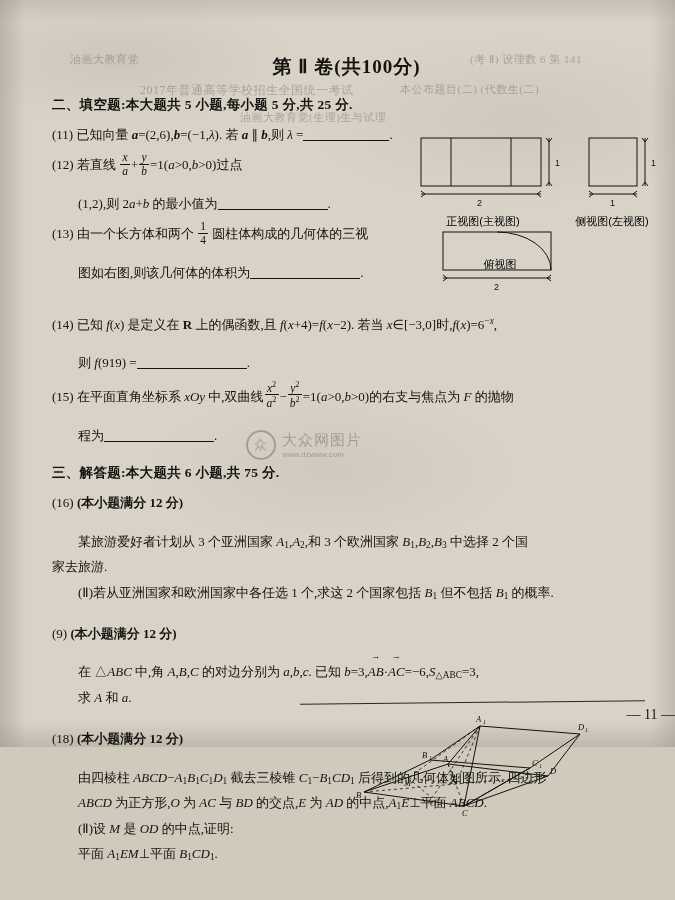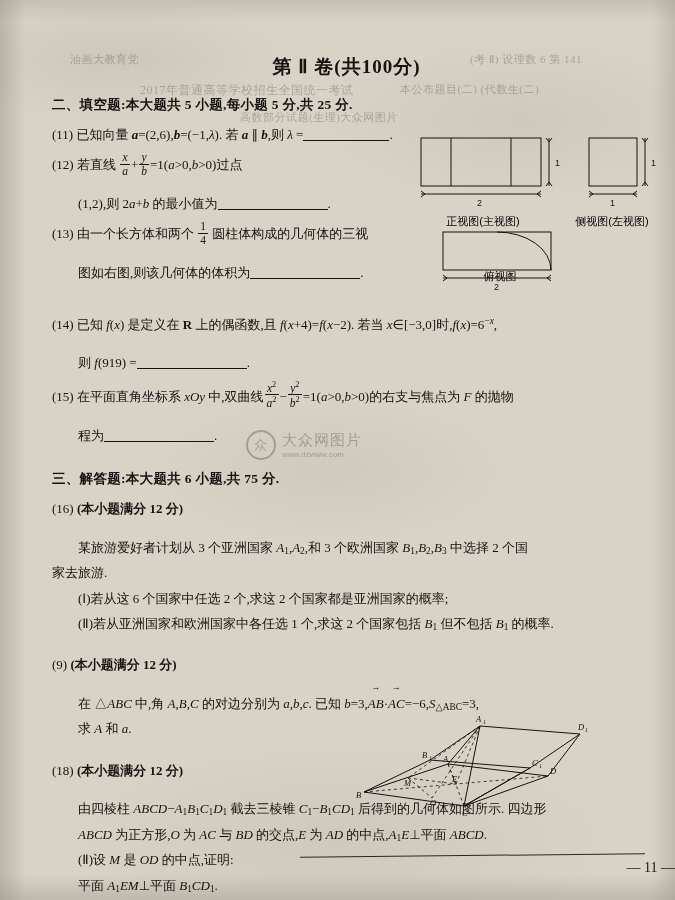--- a/index.html
+++ b/index.html
@@ -4,21 +4,21 @@
 <style>
   html,body{margin:0;padding:0;}
   body{
     width:675px;height:900px;
     background:#cfcabc;
     font-family:"Liberation Serif", serif;
     overflow:hidden;
   }
   .page{
     position:relative;
-    width:675px;height:900px;
+    width:675px;height:747px;
     background:
       linear-gradient(90deg, rgba(150,145,132,.45) 0px, rgba(206,201,188,0) 26px),
       linear-gradient(180deg, rgba(160,155,142,.35) 0px, rgba(206,201,188,0) 22px),
       linear-gradient(0deg, rgba(150,145,132,.40) 0px, rgba(206,201,188,0) 26px),
       linear-gradient(270deg, rgba(150,145,132,.35) 0px, rgba(206,201,188,0) 24px),
       #d8d3c6;
     box-sizing:border-box;
   }
   
   .grain{
@@ -137,21 +137,21 @@
 </head>
 <body>
 
 <div class="page">
   <div class="grain"></div>
 
   <div class="ghost" style="left:70px;top:52px;">油画大教育党</div>
   <div class="ghost" style="left:140px;top:82px;font-size:12px;">2017年普通高等学校招生全国统一考试</div>
   <div class="ghost" style="left:470px;top:52px;text-align:center;">(考 Ⅱ) 设理数 6 第 141</div>
   <div class="ghost" style="left:400px;top:82px;">本公布题目(二) (代数生(二)</div>
-  <div class="ghost" style="left:240px;top:110px;">高数部分试题(生理)大众网图片</div>
+  <div class="ghost" style="left:240px;top:110px;">油画大教育党(生理)生与试理</div>
 
   <div class="content">
 
     <div class="title">第 Ⅱ 卷(共100分)</div>
 
     <div class="sec-head">二、填空题:本大题共 5 小题,每小题 5 分,共 25 分.</div>
 
     <div class="q">
       <span>(11)</span>
       已知向量 <b class="m"><i class="m">a</i></b>=(2,6),<b class="m"><i class="m">b</i></b>=(−1,<i class="m">λ</i>). 若 <b class="m"><i class="m">a</i></b> ∥ <b class="m"><i class="m">b</i></b>,则 <i class="m">λ</i> =<span class="blank"></span>.
@@ -182,30 +182,29 @@
     </div>
 
     <div class="q">
       <span>(15)</span>
       在平面直角坐标系 <i class="m">xOy</i> 中,双曲线<span class="frac"><span class="num"><i class="m">x</i><span class="sup">2</span></span><span class="den"><i class="m">a</i><span class="sup">2</span></span></span>−<span class="frac"><span class="num"><i class="m">y</i><span class="sup">2</span></span><span class="den"><i class="m">b</i><span class="sup">2</span></span></span>=1(<i class="m">a</i>&gt;0,<i class="m">b</i>&gt;0)的右支与焦点为 <i class="m">F</i> 的抛物
       <div class="indent">
         程为<span class="blank lg"></span>.
       </div>
     </div>
 
-    <div class="sec-head" style="margin-top:22px;">三、解答题:本大题共 6 小题,共 75 分.</div>
+    <div class="sec-head" style="margin-top:16px;">三、解答题:本大题共 6 小题,共 75 分.</div>
 
     <div class="q">
       <span>(16)</span>
       <b>(本小题满分 12 分)</b>
     </div>
     <div class="q indent">
       某旅游爱好者计划从 3 个亚洲国家 <i class="m">A</i><span class="sub">1</span>,<i class="m">A</i><span class="sub">2</span>,和 3 个欧洲国家 <i class="m">B</i><span class="sub">1</span>,<i class="m">B</i><span class="sub">2</span>,<i class="m">B</i><span class="sub">3</span> 中选择 2 个国
       <div style="margin-left:-26px;">家去旅游.</div>
-      <div>(Ⅰ)若从这 6 个国家中任选 2 个,求这 2 个国家都是亚洲国家的概率;</div>
       <div>(Ⅱ)若从亚洲国家和欧洲国家中各任选 1 个,求这 2 个国家包括 <i class="m">B</i><span class="sub">1</span> 但不包括 <i class="m">B</i><span class="sub">1</span> 的概率.</div>
     </div>
 
     <div class="q" style="margin-top:16px;">
       <span>(9)</span>
       <b>(本小题满分 12 分)</b>
     </div>
     <div class="q indent">
       在 △<i class="m">ABC</i> 中,角 <i class="m">A</i>,<i class="m">B</i>,<i class="m">C</i> 的对边分别为 <i class="m">a</i>,<i class="m">b</i>,<i class="m">c</i>. 已知 <i class="m">b</i>=3,<span class="overarrow"><i class="m">AB</i></span>·<span class="overarrow"><i class="m">AC</i></span>=−6,<i class="m">S</i><span class="sub">△ABC</span>=3,
       <div>求 <i class="m">A</i> 和 <i class="m">a</i>.</div>
@@ -257,21 +256,21 @@
         <text x="144" y="38">1</text>
         <text x="199" y="78">1</text>
         <text x="240" y="38">1</text>
         <text x="83" y="162">2</text>
       </g>
     </svg>
     <div style="display:flex;gap:10px;margin-top:-84px;margin-left:8px;">
       <div class="cap" style="width:128px;">正视图(主视图)</div>
       <div class="cap" style="width:110px;">侧视图(左视图)</div>
     </div>
-    <div class="cap" style="width:150px;margin-left:14px;margin-top:40px;">俯视图</div>
+    <div class="cap" style="width:150px;margin-left:14px;margin-top:28px;">俯视图</div>
   </div>
 
   <div class="solid3d">
     <svg width="240" height="110" viewBox="0 0 240 110">
       <g stroke="#15130f" stroke-width="1" fill="none">
 
         <path d="M78 48 L128 14 L228 22 L178 56 Z"></path>
 
         <path d="M12 80 L112 94 L196 64 L96 52 Z"></path>
 

